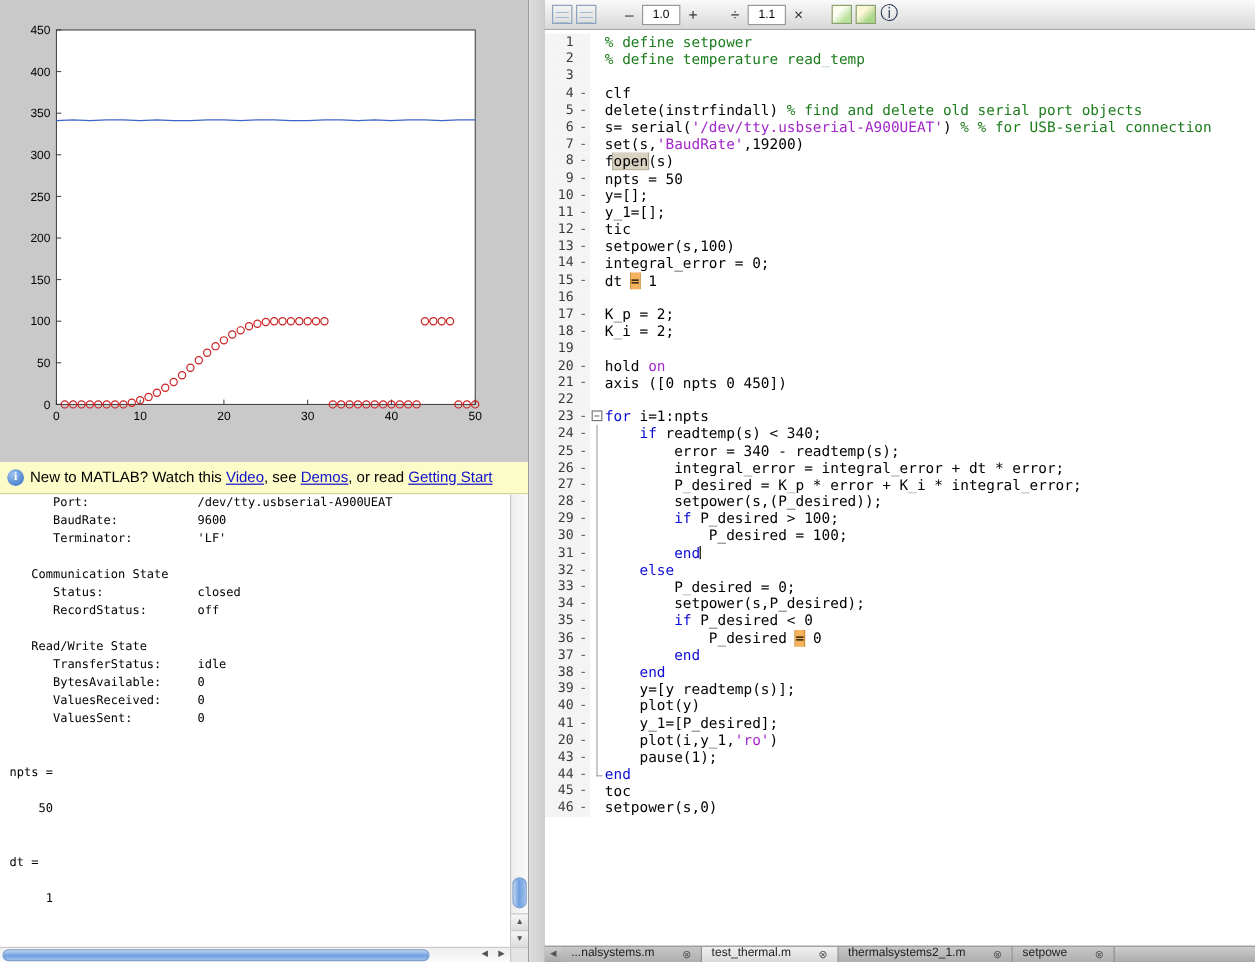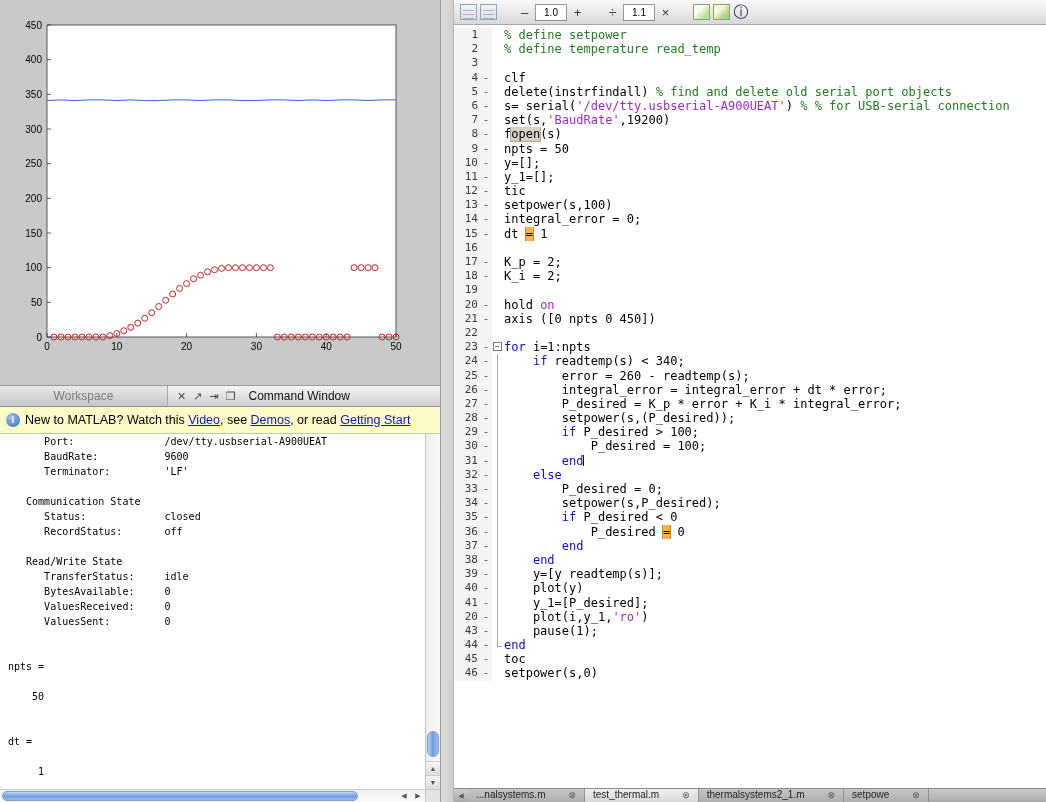--- a/index.html
+++ b/index.html
@@ -183,30 +183,20 @@
             <circle cx="361.1" cy="267.6666666666667" r="3" fill="none" stroke="#cc2222" stroke-width="1"></circle>
             <circle cx="368.08000000000004" cy="267.6666666666667" r="3" fill="none" stroke="#cc2222" stroke-width="1"></circle>
             <circle cx="375.06" cy="267.6666666666667" r="3" fill="none" stroke="#cc2222" stroke-width="1"></circle>
             <circle cx="382.03999999999996" cy="337" r="3" fill="none" stroke="#cc2222" stroke-width="1"></circle>
             <circle cx="389.02" cy="337" r="3" fill="none" stroke="#cc2222" stroke-width="1"></circle>
             <circle cx="396" cy="337" r="3" fill="none" stroke="#cc2222" stroke-width="1"></circle>
           </svg>
         </div>
     </div>
 
-    <div class="panel-header">
-      <div class="ws-label">Workspace</div>
-      <div class="win-controls">
-        <span>✕</span>
-        <span>↗</span>
-        <span>⇥</span>
-        <span>❐</span>
-      </div>
-      <div class="cw-label">Command Window</div>
-    </div>
 
     <div class="notif">
       <span class="notif-icon">i</span>
       <span><span style="font-weight: normal;">New to MATLAB? </span><span>Watch this </span><a>Video</a><span>, see </span><a>Demos</a><span>, or read </span><a>Getting Start</a></span>
     </div>
 
     <div class="cmd-wrap">
       <div class="cmd"><div class="cline">      Port:               /dev/tty.usbserial-A900UEAT</div><div class="cline">      BaudRate:           9600</div><div class="cline">      Terminator:         'LF'</div><div class="cline"> </div><div class="cline">   Communication State </div><div class="cline">      Status:             closed</div><div class="cline">      RecordStatus:       off</div><div class="cline"> </div><div class="cline">   Read/Write State  </div><div class="cline">      TransferStatus:     idle</div><div class="cline">      BytesAvailable:     0</div><div class="cline">      ValuesReceived:     0</div><div class="cline">      ValuesSent:         0</div><div class="cline"> </div><div class="cline"> </div><div class="cline">npts =</div><div class="cline"> </div><div class="cline">    50</div><div class="cline"> </div><div class="cline"> </div><div class="cline">dt =</div><div class="cline"> </div><div class="cline">     1</div><div class="cline"> </div></div>
       <div class="vscroll">
         <div class="vthumb"></div>
@@ -262,21 +252,21 @@
           <div class="eline"><span class="lnum">15</span><span class="ldash">-</span><span class="lfold"></span><span class="lcode">dt <span class="hl-warn">=</span> 1</span></div>
           <div class="eline"><span class="lnum">16</span><span class="ldash"></span><span class="lfold"></span><span class="lcode"></span></div>
           <div class="eline"><span class="lnum">17</span><span class="ldash">-</span><span class="lfold"></span><span class="lcode">K_p = 2;</span></div>
           <div class="eline"><span class="lnum">18</span><span class="ldash">-</span><span class="lfold"></span><span class="lcode">K_i = 2;</span></div>
           <div class="eline"><span class="lnum">19</span><span class="ldash"></span><span class="lfold"></span><span class="lcode"></span></div>
           <div class="eline"><span class="lnum">20</span><span class="ldash">-</span><span class="lfold"></span><span class="lcode">hold <span class="st">on</span></span></div>
           <div class="eline"><span class="lnum">21</span><span class="ldash">-</span><span class="lfold"></span><span class="lcode">axis ([0 npts 0 450])</span></div>
           <div class="eline"><span class="lnum">22</span><span class="ldash"></span><span class="lfold"></span><span class="lcode"></span></div>
           <div class="eline"><span class="lnum">23</span><span class="ldash">-</span><span class="lfold s"><span class="fb">−</span></span><span class="lcode"><span class="kw">for</span> i=1:npts</span></div>
           <div class="eline"><span class="lnum">24</span><span class="ldash">-</span><span class="lfold m"></span><span class="lcode">    <span class="kw">if</span> readtemp(s) &lt; 340;</span></div>
-          <div class="eline"><span class="lnum">25</span><span class="ldash">-</span><span class="lfold m"></span><span class="lcode">        error = 260 - readtemp(s);</span></div>
+          <div class="eline"><span class="lnum">25</span><span class="ldash">-</span><span class="lfold m"></span><span class="lcode">        error = 340 - readtemp(s);</span></div>
           <div class="eline"><span class="lnum">26</span><span class="ldash">-</span><span class="lfold m"></span><span class="lcode">        integral_error = integral_error + dt * error;</span></div>
           <div class="eline"><span class="lnum">27</span><span class="ldash">-</span><span class="lfold m"></span><span class="lcode">        P_desired = K_p * error + K_i * integral_error;</span></div>
           <div class="eline"><span class="lnum">28</span><span class="ldash">-</span><span class="lfold m"></span><span class="lcode">        setpower(s,(P_desired));</span></div>
           <div class="eline"><span class="lnum">29</span><span class="ldash">-</span><span class="lfold m"></span><span class="lcode">        <span class="kw">if</span> P_desired &gt; 100;</span></div>
           <div class="eline"><span class="lnum">30</span><span class="ldash">-</span><span class="lfold m"></span><span class="lcode">            P_desired = 100;</span></div>
           <div class="eline"><span class="lnum">31</span><span class="ldash">-</span><span class="lfold m"></span><span class="lcode">        <span class="kw">end</span><span class="caret"></span></span></div>
           <div class="eline"><span class="lnum">32</span><span class="ldash">-</span><span class="lfold m"></span><span class="lcode">    <span class="kw">else</span></span></div>
           <div class="eline"><span class="lnum">33</span><span class="ldash">-</span><span class="lfold m"></span><span class="lcode">        P_desired = 0;</span></div>
           <div class="eline"><span class="lnum">34</span><span class="ldash">-</span><span class="lfold m"></span><span class="lcode">        setpower(s,P_desired);</span></div>
           <div class="eline"><span class="lnum">35</span><span class="ldash">-</span><span class="lfold m"></span><span class="lcode">        <span class="kw">if</span> P_desired &lt; 0</span></div>

